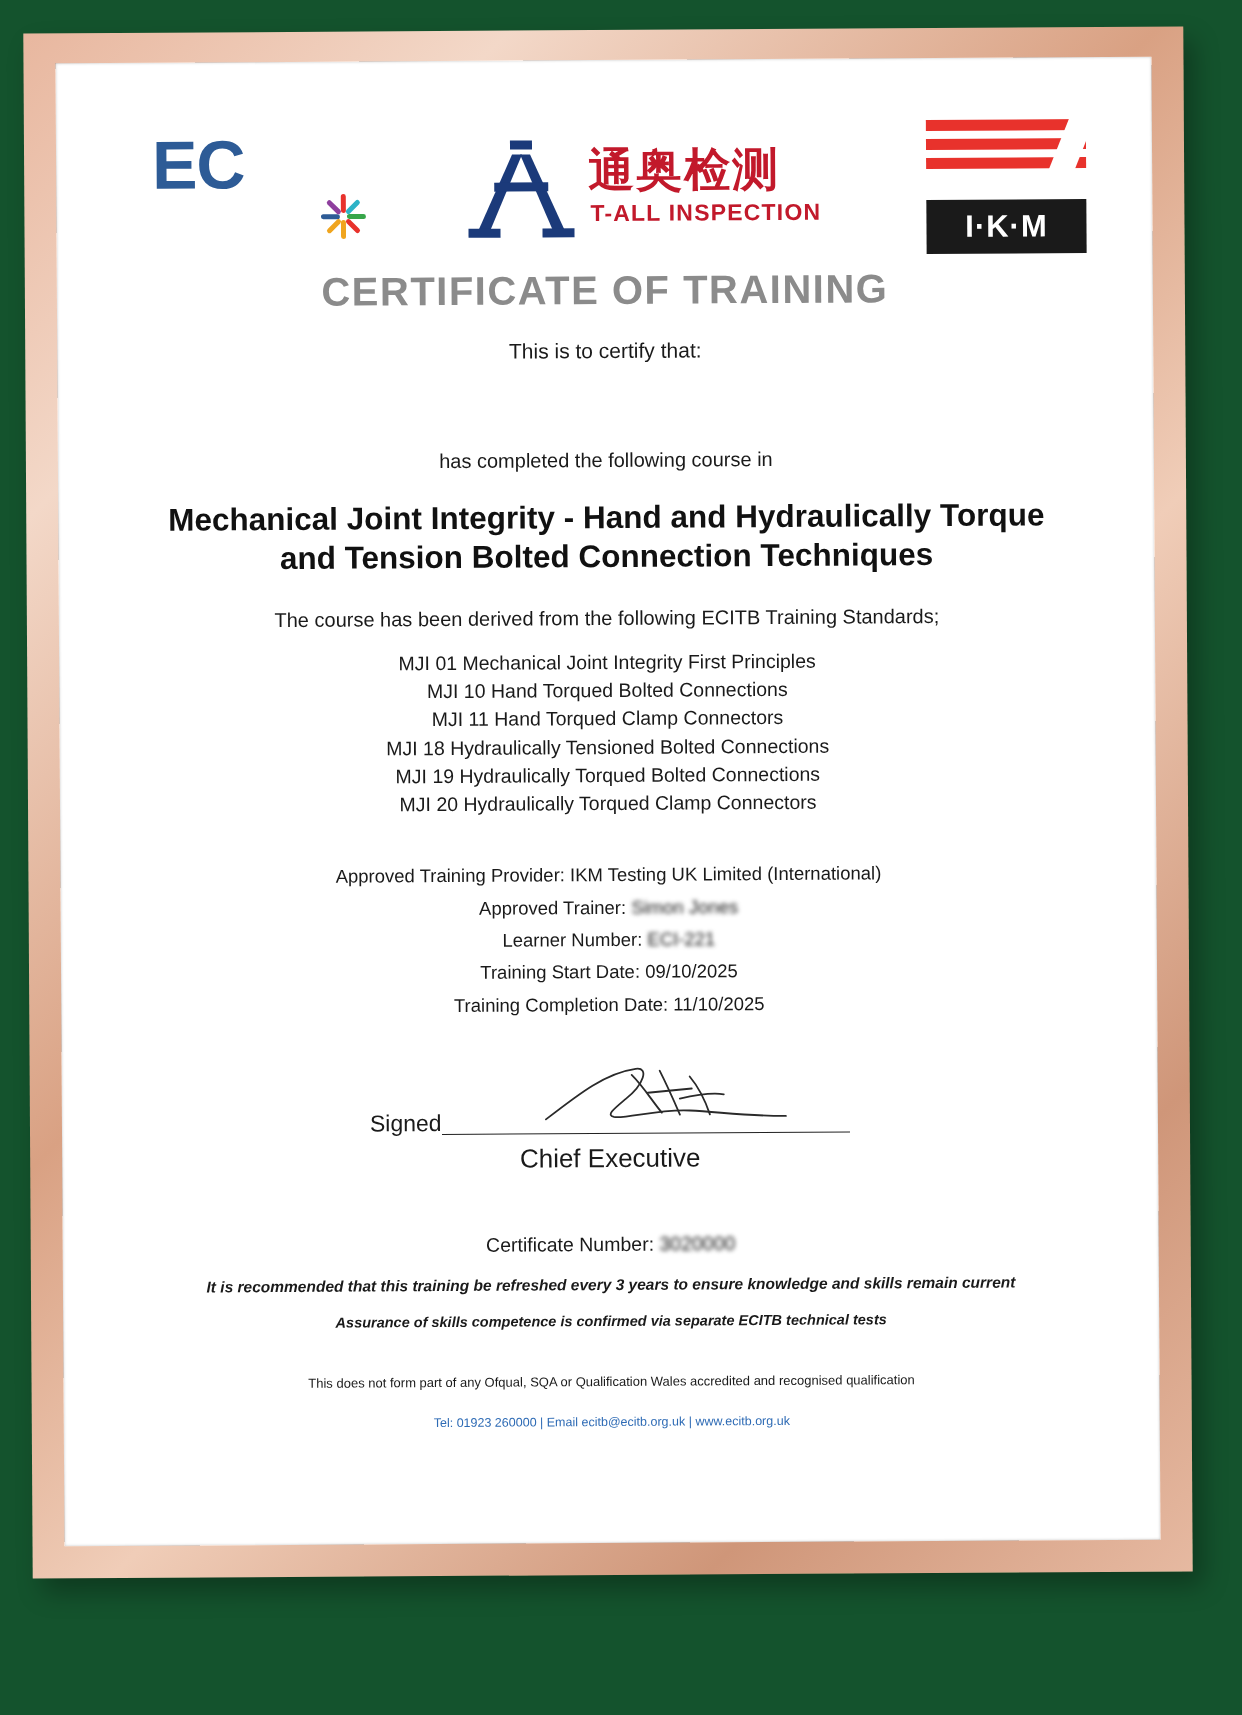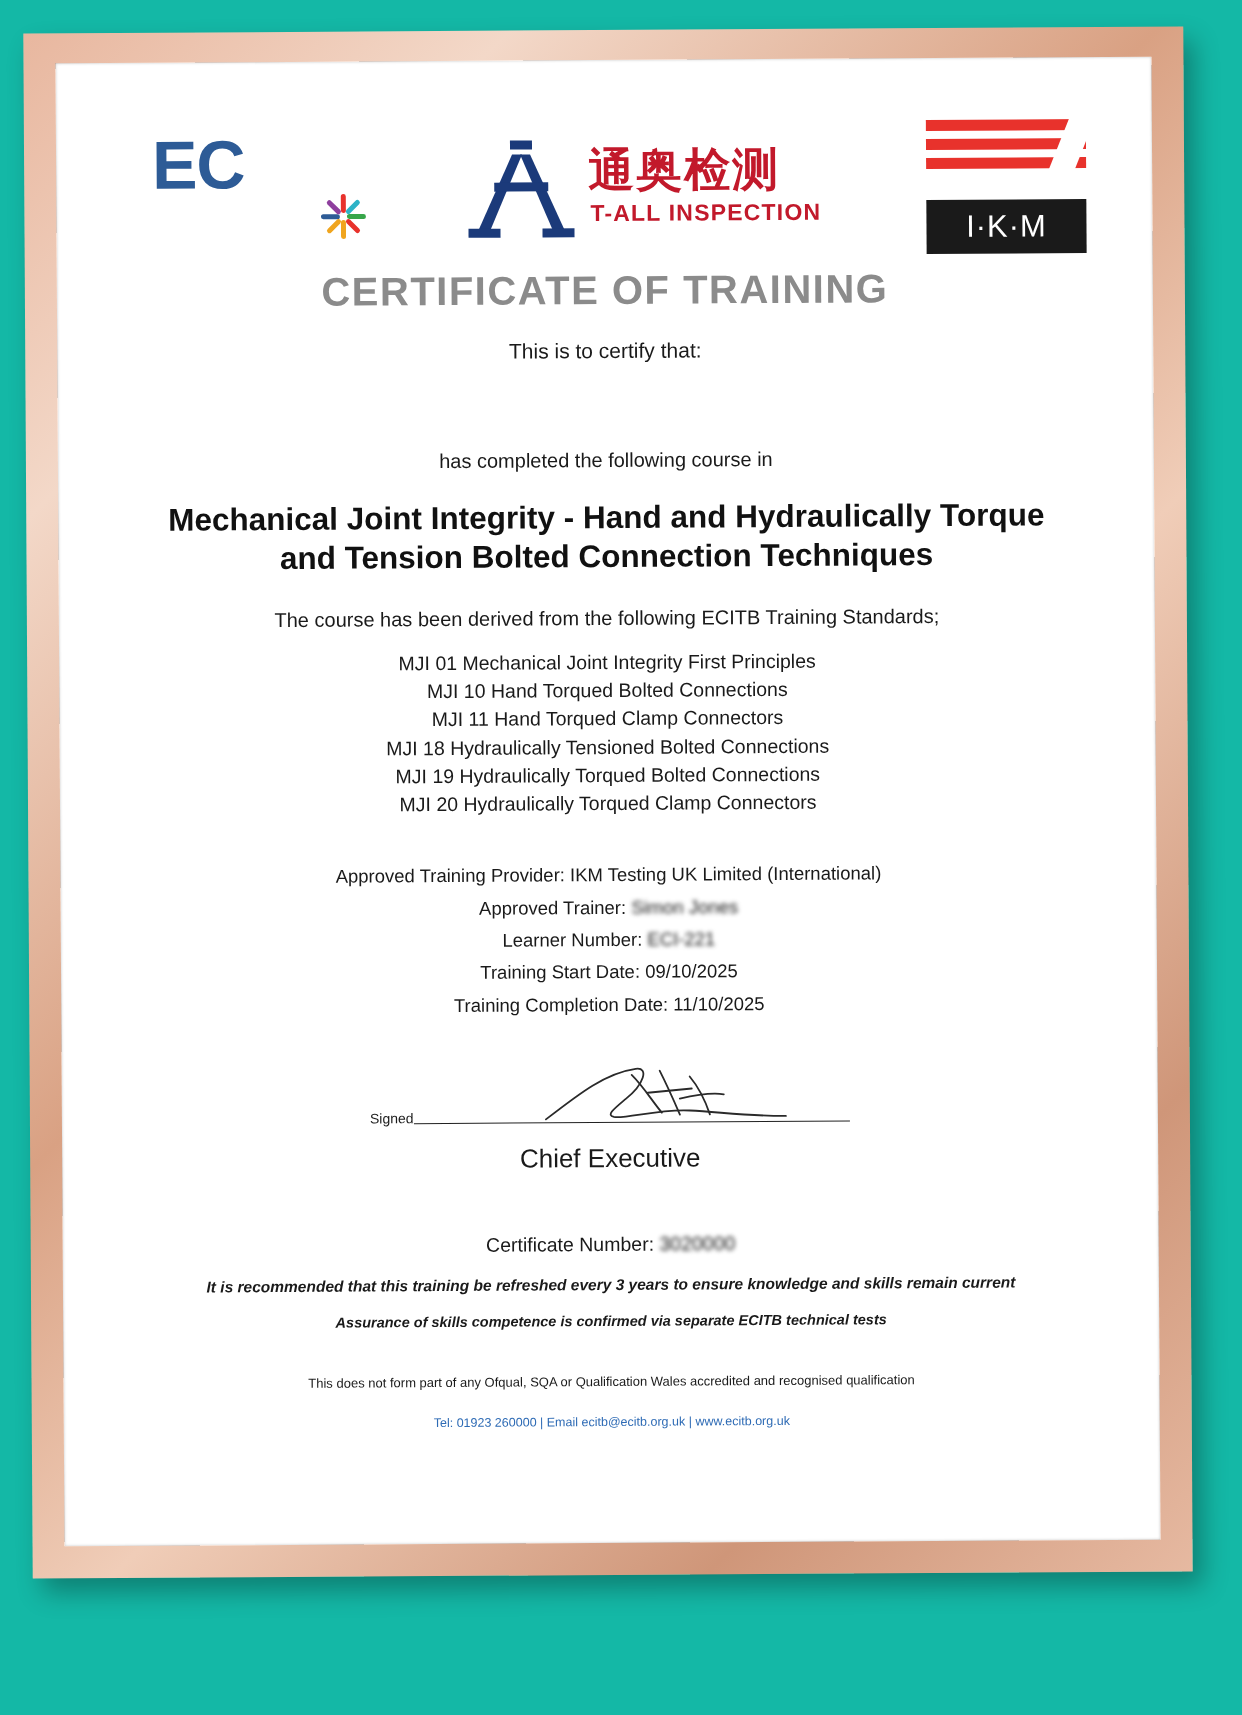--- a/index.html
+++ b/index.html
@@ -12,21 +12,21 @@
     height: 1715px;
     font-family: "Liberation Sans", sans-serif;
     overflow: hidden;
   }
 
   
   .page {
     position: relative;
     width: 1242px;
     height: 1715px;
-    background: #14b8a6;
+    background: #14532d;
   }
 
   .frame {
     position: absolute;
     left: 28px;
     top: 30px;
     width: 1160px;
     height: 1545px;
     background: linear-gradient(135deg, #e8b79f 0%, #f3d8c8 18%, #d9a183 42%, #f0cdb8 60%, #cf9679 82%, #e6b9a1 100%);
     box-shadow: 10px 14px 26px rgba(0,0,0,0.30);
@@ -149,21 +149,21 @@
     transform: skewX(-22deg);
   }
   .ikm .box {
     position: absolute;
     left: 0;
     top: 80px;
     width: 160px;
     height: 54px;
     background: #1a1a1a;
     color: #ffffff;
-    font-weight: 400;
+    font-weight: 700;
     font-size: 31px;
     letter-spacing: 1px;
     display: flex;
     align-items: center;
     justify-content: center;
   }
 
   
   .doc-title {
     text-align: center;
@@ -233,21 +233,21 @@
   .sign-row {
     position: absolute;
     left: 50%;
     transform: translateX(-50%);
     top: 22px;
     display: flex;
     align-items: flex-end;
     width: 480px;
   }
   .sign-label {
-    font-size: 14px;
+    font-size: 23px;
     color: #1a1a1a;
     padding-bottom: 2px;
   }
   .sign-line {
     flex: 1;
     border-bottom: 1.4px solid #222;
     height: 1px;
     margin-bottom: 4px;
   }
   .sign-scribble {

